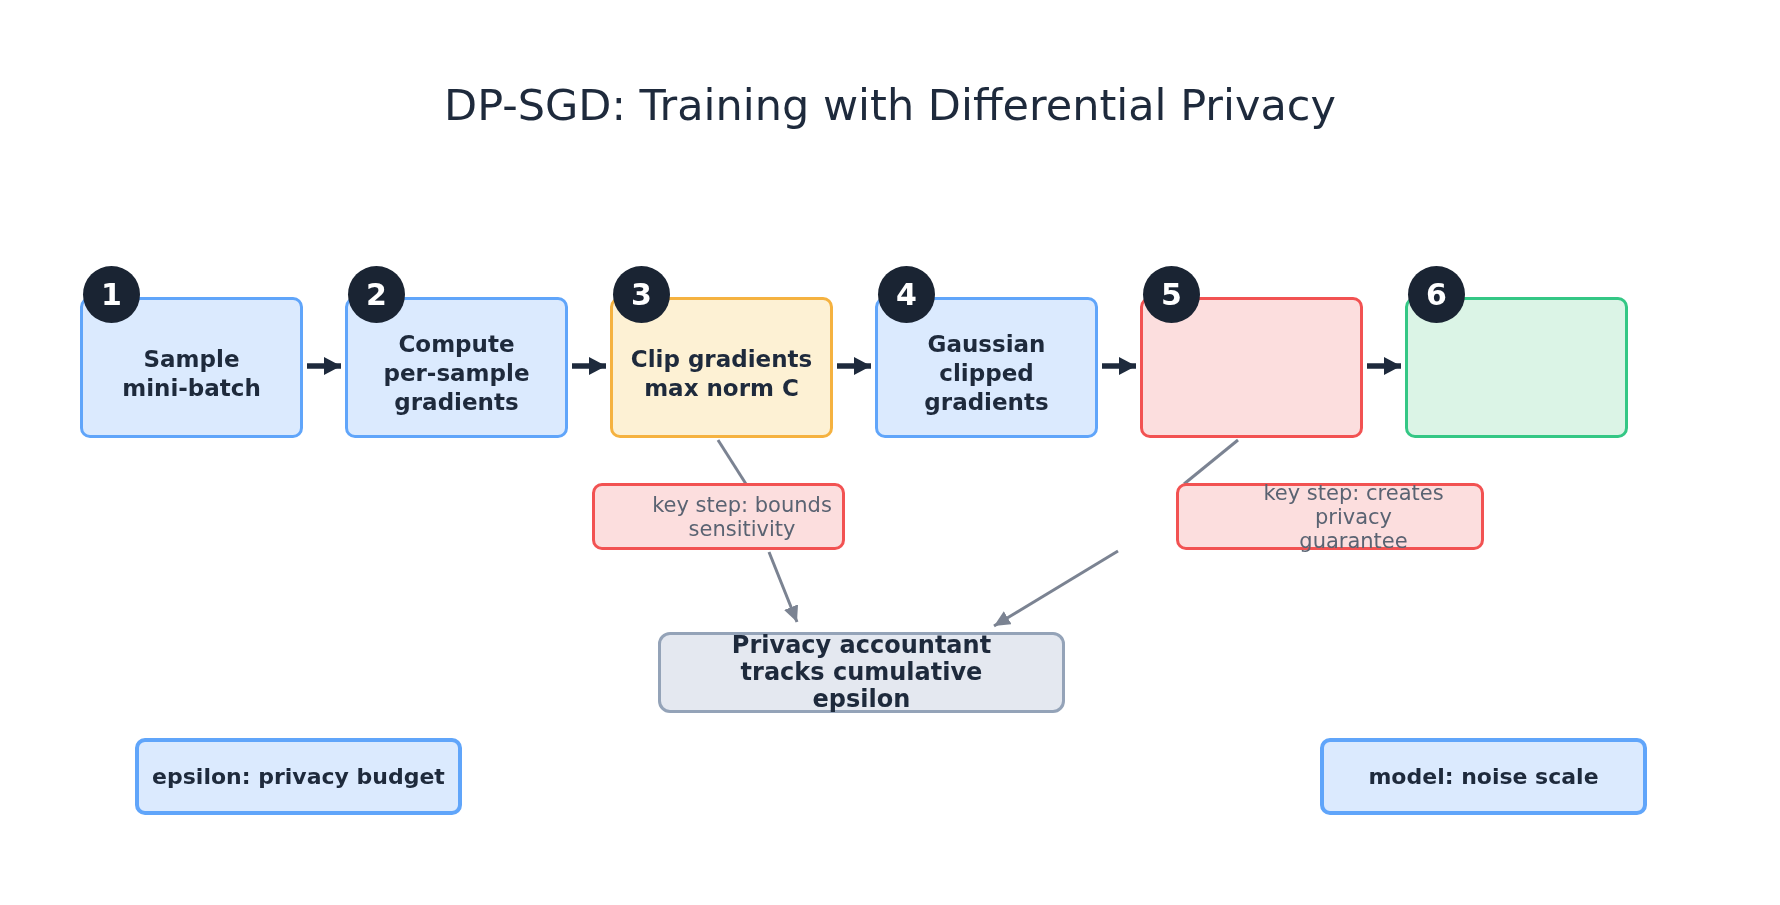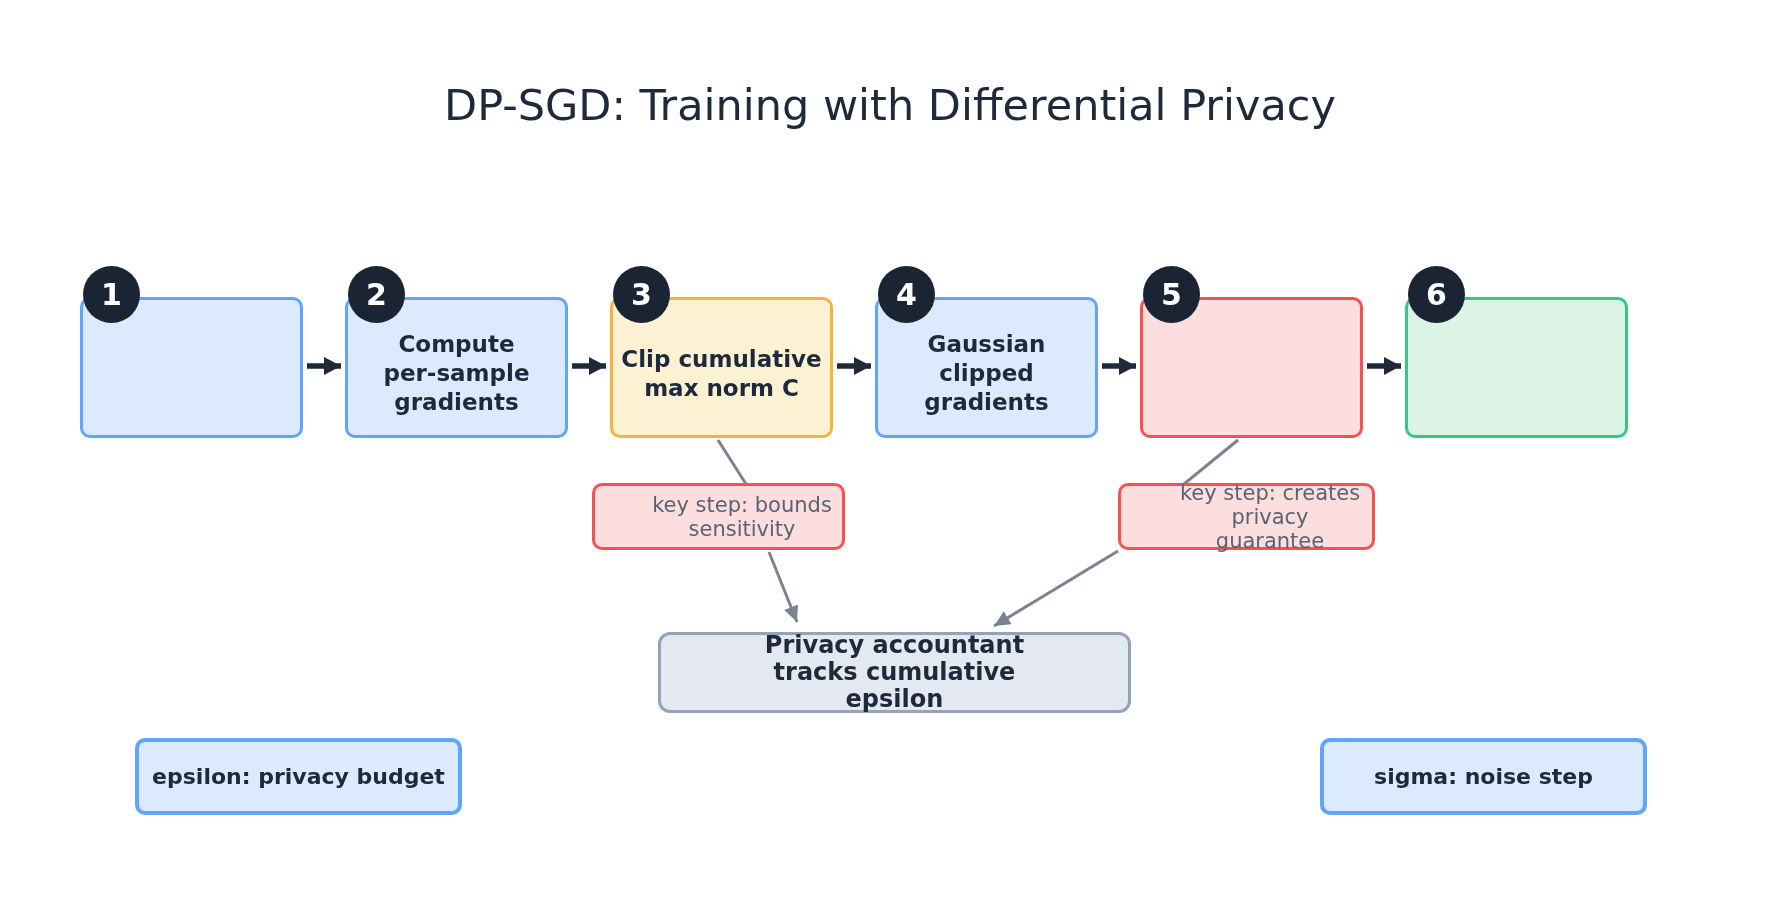--- a/index.html
+++ b/index.html
@@ -84,21 +84,21 @@
     text-align: center;
     white-space: pre-line;
     font-size: 21px;
     line-height: 24px;
     color: #5a6372;
     margin-left: 47px;
   }
   .accountant {
     position: absolute;
     left: 658px; top: 632px;
-    width: 473px; height: 81px;
+    width: 407px; height: 81px;
     box-sizing: border-box;
     border-radius: 12px;
     border: 3px solid #94a3b8;
     background: #e4e8f0;
     display: flex;
     align-items: center;
     justify-content: center;
     z-index: 1;
   }
   .accountant-label {
@@ -157,36 +157,38 @@
     <line x1="718" y1="440" x2="746" y2="484" stroke="#7b8392" stroke-width="3"></line>
     <line x1="769" y1="552" x2="797" y2="622" stroke="#7b8392" stroke-width="3" marker-end="url(#grayhead)"></line>
     <line x1="1238" y1="440" x2="1184" y2="484" stroke="#7b8392" stroke-width="3"></line>
     <line x1="1118" y1="551" x2="994" y2="626" stroke="#7b8392" stroke-width="3" marker-end="url(#grayhead)"></line>
   </svg>
 
   <div class="step box-blue" style="left:80px">
     <div class="badge">
       <span>1</span>
     </div>
+    <div class="step-label">Sample
+mini-batch</div>
   </div>
 
   <div class="step box-blue" style="left:345px">
     <div class="badge">
       <span>2</span>
     </div>
     <div class="step-label">Compute
 per-sample
 gradients</div>
   </div>
 
   <div class="step box-yellow" style="left:610px">
     <div class="badge">
       <span>3</span>
     </div>
-    <div class="step-label">Clip cumulative
+    <div class="step-label">Clip gradients
 max norm C</div>
   </div>
 
   <div class="step box-blue" style="left:875px">
     <div class="badge">
       <span>4</span>
     </div>
     <div class="step-label">Gaussian
 clipped
 gradients</div>
@@ -202,32 +204,32 @@
     <div class="badge">
       <span>6</span>
     </div>
   </div>
 
   <div class="annotation" style="left:592px; width:253px">
     <div class="annotation-label">key step: bounds
 sensitivity</div>
   </div>
 
-  <div class="annotation" style="left:1118px; width:257px">
+  <div class="annotation" style="left:1176px; width:308px">
     <div class="annotation-label">key step: creates privacy
 guarantee</div>
   </div>
 
   <div class="accountant">
     <div class="accountant-label">Privacy accountant
 tracks cumulative
 epsilon</div>
   </div>
 
   <div class="legend" style="left:135px">
     <div class="legend-label">epsilon: privacy budget</div>
   </div>
 
   <div class="legend" style="left:1320px">
-    <div class="legend-label">sigma: noise step</div>
+    <div class="legend-label">model: noise scale</div>
   </div>
 
 </div>
 
 </body></html>

